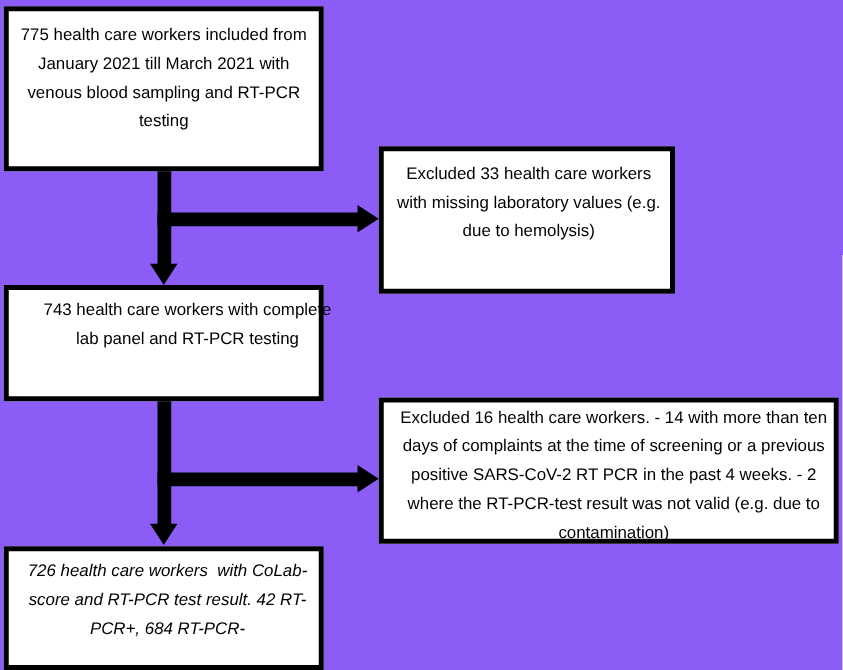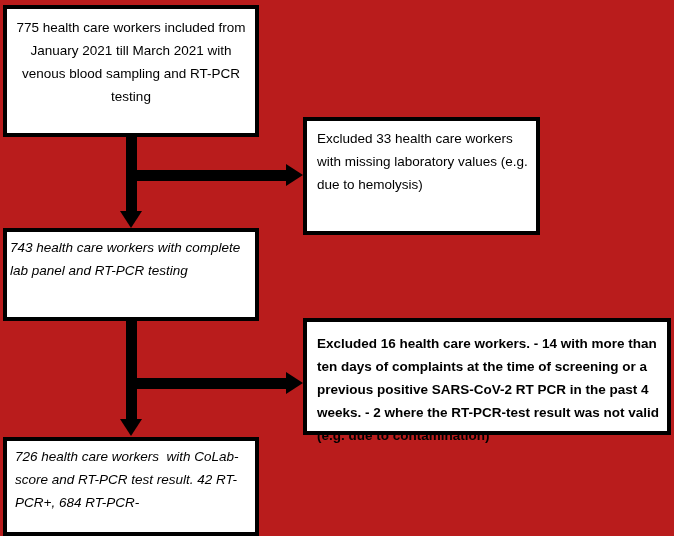--- a/index.html
+++ b/index.html
@@ -5,41 +5,41 @@
 <style>
   html, body {
     margin: 0;
     padding: 0;
     background: #ffffff;
   }
   #canvas {
     position: relative;
     width: 674px;
     height: 536px;
-    background: #b91c1c;
+    background: #8b5cf6;
     overflow: hidden;
     font-family: "Liberation Sans", sans-serif;
     color: #000000;
   }
   .flow-box {
     position: absolute;
     box-sizing: border-box;
     border: 4px solid #000000;
     background: #ffffff;
   }
   .box-text {
     position: absolute;
     box-sizing: border-box;
     font-size: 13.5px;
     line-height: 23px;
     color: #000000;
     white-space: pre-wrap;
   }
   .text-center { text-align: center; }
-  .text-left { text-align: left; }
+  .text-left { text-align: center; }
 
   
   .conn-line-v {
     position: absolute;
     background: #000000;
   }
   .conn-line-h {
     position: absolute;
     background: #000000;
   }
@@ -65,24 +65,24 @@
 
 <div id="canvas">
 
   <div class="flow-box" style="left:3px; top:5px; width:256px; height:132px;"></div>
   <div class="box-text text-center" style="left:11px; top:16px; width:240px;">775 health care workers included from January 2021 till March 2021 with venous blood sampling and RT-PCR testing</div>
 
   <div class="flow-box" style="left:303px; top:117px; width:237px; height:118px;"></div>
   <div class="box-text text-left" style="left:317px; top:127px; width:212px;">Excluded 33 health care workers with missing laboratory values (e.g. due to hemolysis)</div>
 
   <div class="flow-box" style="left:3px; top:228px; width:256px; height:93px;"></div>
-  <div class="box-text text-left" style="left:10px; top:236px; width:238px;font-style:italic;">743 health care workers with complete lab panel and RT-PCR testing</div>
+  <div class="box-text text-left" style="left:31px; top:236px; width:238px;">743 health care workers with complete lab panel and RT-PCR testing</div>
 
   <div class="flow-box" style="left:303px; top:318px; width:368px; height:117px;"></div>
-  <div class="box-text text-left" style="left:317px; top:332px; width:348px;font-weight:bold;">Excluded 16 health care workers. - 14 with more than ten days of complaints at the time of screening or a previous positive SARS-CoV-2 RT PCR in the past 4 weeks. - 2 where the RT-PCR-test result was not valid (e.g. due to contamination)</div>
+  <div class="box-text text-left" style="left:317px; top:322px; width:348px;">Excluded 16 health care workers. - 14 with more than ten days of complaints at the time of screening or a previous positive SARS-CoV-2 RT PCR in the past 4 weeks. - 2 where the RT-PCR-test result was not valid (e.g. due to contamination)</div>
 
   <div class="flow-box" style="left:3px; top:437px; width:256px; height:99px;"></div>
   <div class="box-text text-left" style="left:15px; top:445px; width:238px;font-style:italic;">726 health care workers  with CoLab-score and RT-PCR test result. 42 RT-PCR+, 684 RT-PCR-</div>
 
   <div class="conn-line-v" style="left:126px; top:137px; width:11px; height:75px;"></div>
   <div class="arrow-down" style="left:120px; top:211px;"></div>
 
   <div class="conn-line-h" style="left:126px; top:170px; width:161px; height:11px;"></div>
   <div class="arrow-right" style="left:286px; top:164px;"></div>
 

